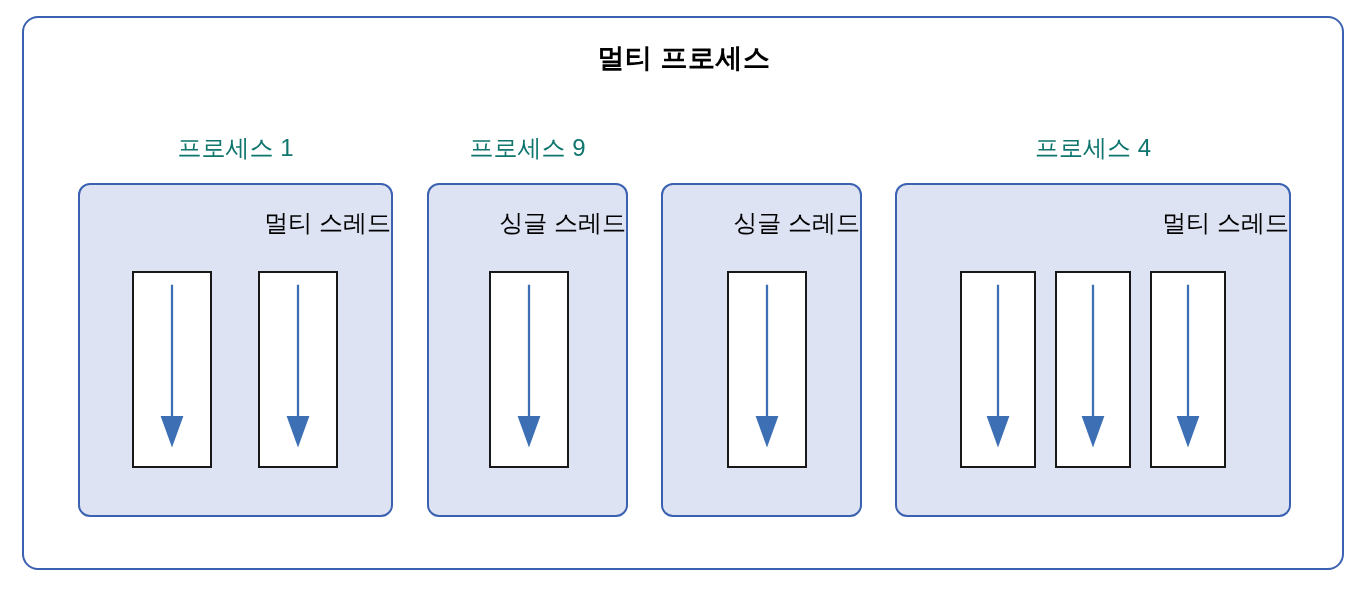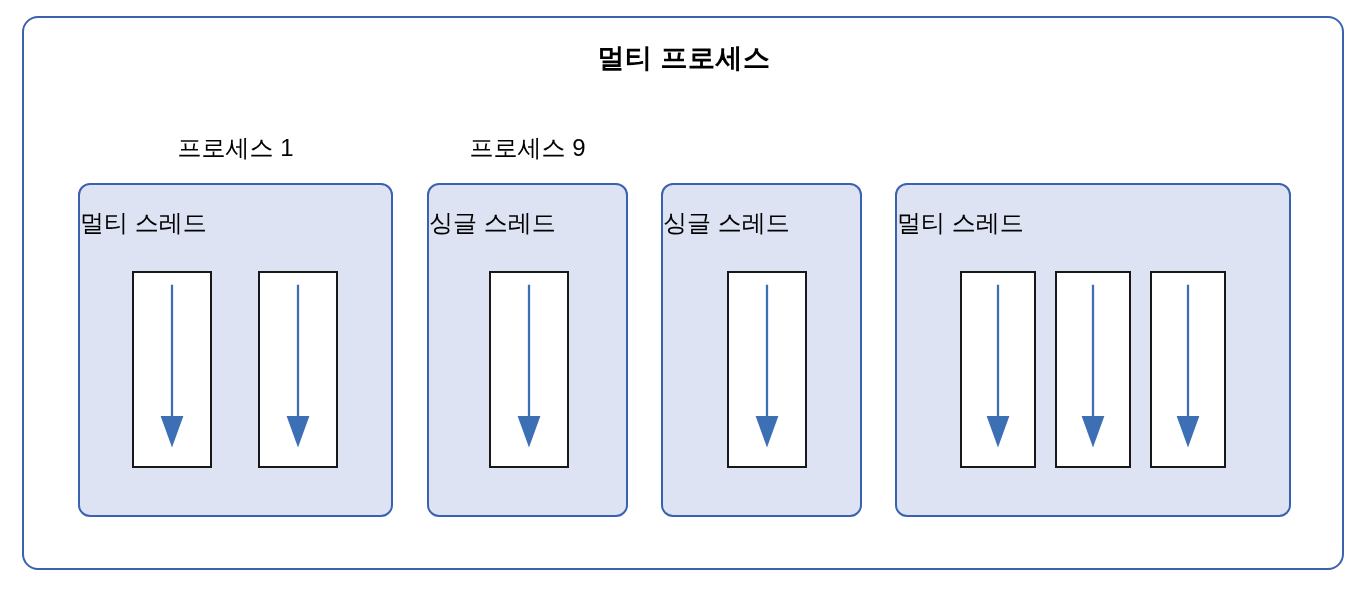--- a/index.html
+++ b/index.html
@@ -45,39 +45,39 @@
     letter-spacing: 0.5px;
     color: #000000;
   }
 
   
   .process-label {
     position: absolute;
     text-align: center;
     font-size: 24px;
     font-weight: normal;
-    color: #000000;
+    color: #0f766e;
     white-space: nowrap;
   }
 
   
   .process-box {
     position: absolute;
     box-sizing: border-box;
     background: #dee3f3;
     border: 2px solid #3b62b0;
     border-radius: 12px;
   }
 
   .thread-kind-label {
     position: absolute;
     left: 0;
     right: 0;
     top: 22px;
-    text-align: left;
+    text-align: right;
     font-size: 24px;
     color: #000000;
     white-space: nowrap;
   }
 
   
   .thread-box {
     position: absolute;
     box-sizing: border-box;
     background: #ffffff;
@@ -104,20 +104,23 @@
 
   <div class="outer-box"></div>
 
   <div class="outer-title">멀티 프로세스</div>
 
   <div class="process-label" style="left:78px; width:315px; top:132px;">
     <span>프로세스 1</span>
   </div>
   <div class="process-label" style="left:427px; width:201px; top:132px;">
     <span>프로세스 9</span>
+  </div>
+  <div class="process-label" style="left:895px; width:396px; top:132px;">
+    <span>프로세스 4</span>
   </div>
 
   <div class="process-box" style="left:78px; top:183px; width:315px; height:334px;">
     <div class="thread-kind-label">멀티 스레드</div>
   </div>
   <div class="thread-box" style="left:132px; width:80px;">
     <svg class="thread-arrow" viewBox="0 0 80 197" preserveAspectRatio="none">
       <line x1="40" y1="12" x2="40" y2="152" stroke="#3d6fb4" stroke-width="2.4"></line>
       <polygon points="40,178 28,146 52,146" fill="#3d6fb4"></polygon>
     </svg>

